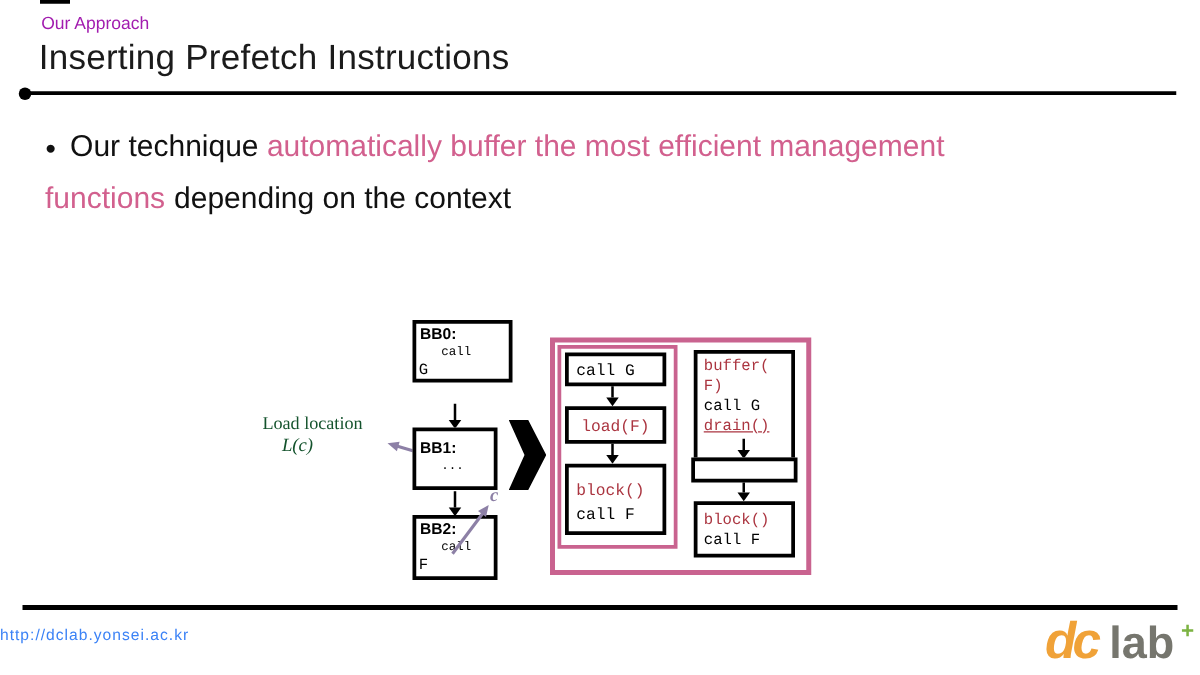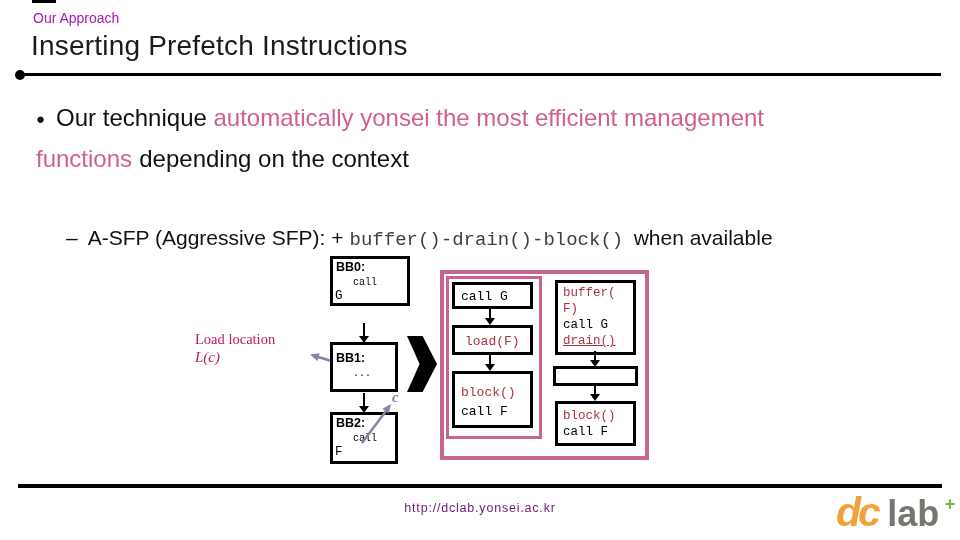--- a/index.html
+++ b/index.html
@@ -43,57 +43,54 @@
     border-left:5px solid transparent; border-right:5px solid transparent; border-top:7px solid #000; }
 
   .big-arrow { position:absolute; left:407px; top:336px; width:30px; height:56px; background:#000;
     clip-path:polygon(0 0, 52% 0, 100% 50%, 52% 100%, 0 100%, 42% 50%); }
 
   .outer-pink { position:absolute; left:440px; top:270px; width:209px; height:190px;
     box-sizing:border-box; border:4px solid #c9638f; }
   .inner-pink { position:absolute; left:446px; top:276px; width:96px; height:163px;
     box-sizing:border-box; border:3px solid #c9638f; }
 
-  .load-label { position:absolute; left:195px; top:331px; width:110px; text-align:left;
-    font-family:"Liberation Serif", serif; color:#be185d; }
+  .load-label { position:absolute; left:195px; top:331px; width:110px; text-align:center;
+    font-family:"Liberation Serif", serif; color:#14532d; }
   .load-label .l1 { font-size:14.5px; line-height:17px; }
   .load-label .l2 { font-size:15px; font-style:italic; line-height:18px; padding-right:24px; }
   .c-label { position:absolute; left:392px; top:389px; font-family:"Liberation Serif", serif;
     font-style:italic; font-weight:bold; font-size:15px; color:#8d80a6; }
   .svg-arrow { position:absolute; }
 
   
   .footer-rule { position:absolute; left:18px; top:484px; width:924px; height:4px; background:#000; }
-  .footer-url { position:absolute; left:0; top:501px; width:960px; text-align:center;
-    font-size:12.5px; color:#701a75; letter-spacing:.8px; }
+  .footer-url { position:absolute; left:0; top:501px; width:960px; text-align:left;
+    font-size:12.5px; color:#3b82f6; letter-spacing:.8px; }
   .logo { position:absolute; left:836px; top:489px; white-space:nowrap; }
   .logo .dc  { font-size:41px; font-weight:bold; font-style:italic; color:#f0a238; letter-spacing:-3px; }
   .logo .lab { font-size:36px; font-weight:bold; color:#76766e; margin-left:5px; }
   .logo .plus{ font-size:18px; font-weight:bold; color:#7cb342; position:relative; top:-16px; left:1px; }
 </style>
 </head>
 <body>
 
 <div class="slide">
 
   <div class="top-mark"></div>
   <div class="eyebrow">Our Approach</div>
   <div class="page-title">Inserting Prefetch Instructions</div>
   <div class="title-dot"></div>
   <div class="title-rule"></div>
 
   <div class="main-bullet">
-    <span class="marker">●</span><span>Our technique </span><span class="pink">automatically yonsei the most efficient management</span><br>
+    <span class="marker">●</span><span>Our technique </span><span class="pink">automatically buffer the most efficient management</span><br>
     <span class="pink">functions</span><span class="l2-black">depending on the context</span>
   </div>
 
 
-  <div class="sub-bullet s2">
-    <span class="dash">–</span><span>A-SFP (Aggressive SFP): +</span><span class="code">buffer()-drain()-block()</span><span>when available</span>
-  </div>
 
   <div class="load-label">
     <div class="l1">Load location</div>
     <div class="l2">L(c)</div>
   </div>
   <svg class="svg-arrow" style="left:304px;top:349px;" width="52" height="24">
     <line x1="48" y1="18" x2="14" y2="8" stroke="#8d80a6" stroke-width="2.5"></line>
     <polygon points="6,5.6 15.7,4.3 13.5,11.9" fill="#8d80a6"></polygon>
   </svg>
 
@@ -131,21 +128,21 @@
   <div class="varrow" style="left:489px;top:309px;height:9px;"></div>
   <div class="bbox" style="left:452px;top:325px;width:81px;height:30px;">
     <div class="codeline red" style="padding-top:4px;padding-left:10px;">load(F)</div>
   </div>
   <div class="varrow" style="left:489px;top:355px;height:9px;"></div>
   <div class="bbox" style="left:452px;top:371px;width:81px;height:57px;">
     <div class="codeline red" style="padding-top:9px;">block()</div>
     <div class="codeline">call F</div>
   </div>
 
-  <div class="bbox" style="left:555px;top:280px;width:81px;height:75px;">
+  <div class="bbox" style="left:555px;top:280px;width:81px;height:89px;">
     <div class="codeline sm red" style="padding-top:2px;">buffer(</div>
     <div class="codeline sm red">F)</div>
     <div class="codeline sm">call G</div>
     <div class="codeline sm red u">drain()</div>
   </div>
   <div class="varrow" style="left:594px;top:351px;height:9px;"></div>
   <div class="bbox" style="left:553px;top:366px;width:85px;height:20px;"></div>
   <div class="varrow" style="left:594px;top:386px;height:8px;"></div>
   <div class="bbox" style="left:555px;top:401px;width:81px;height:45px;">
     <div class="codeline sm red" style="padding-top:4px;">block()</div>

